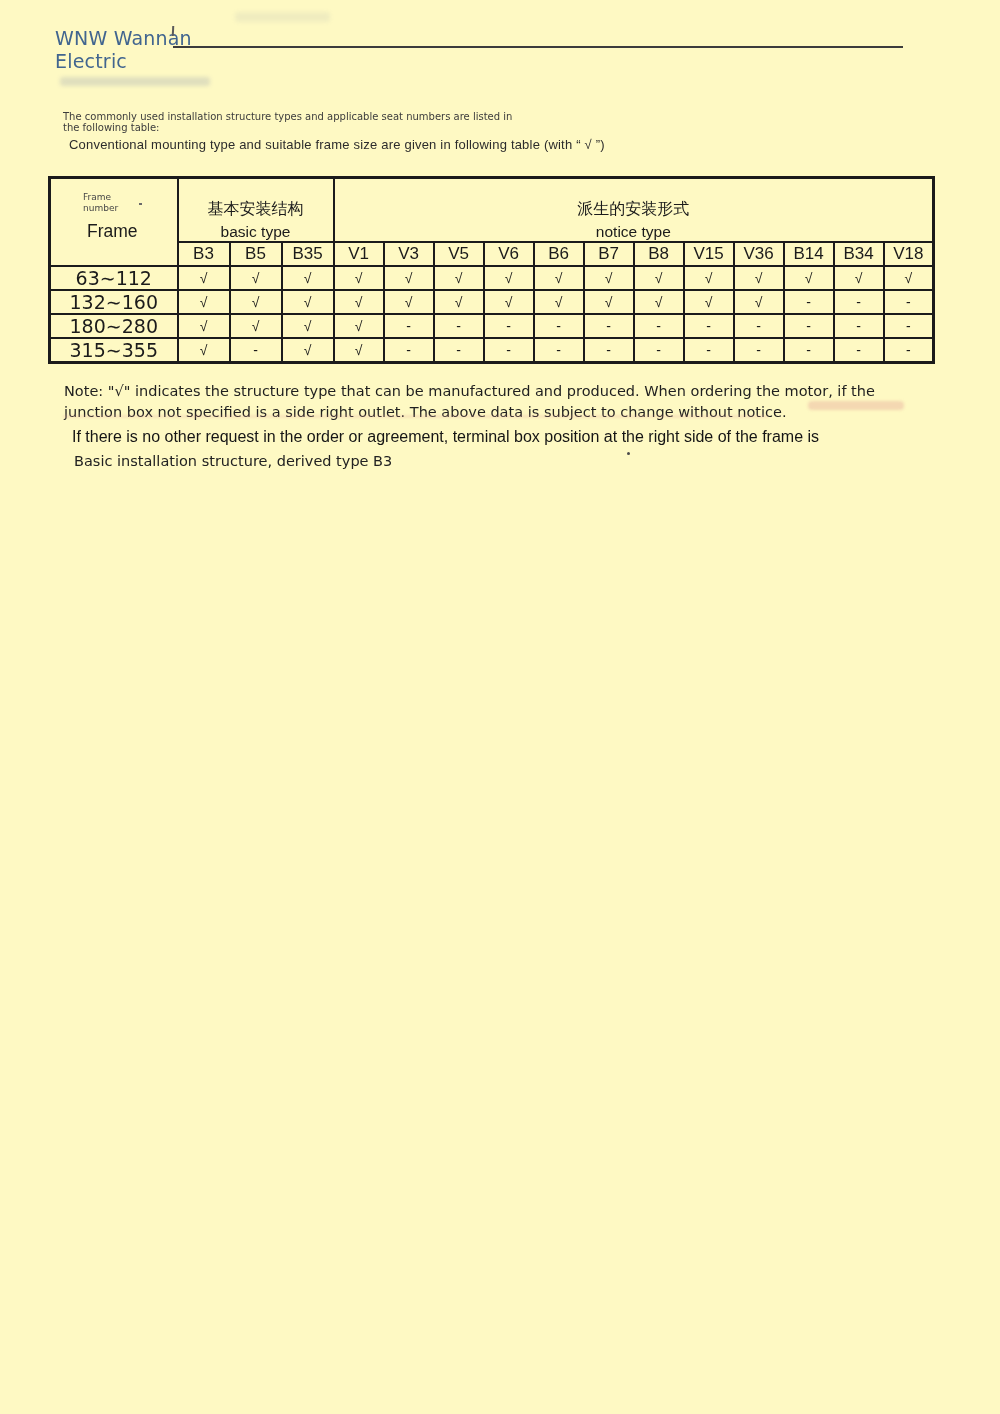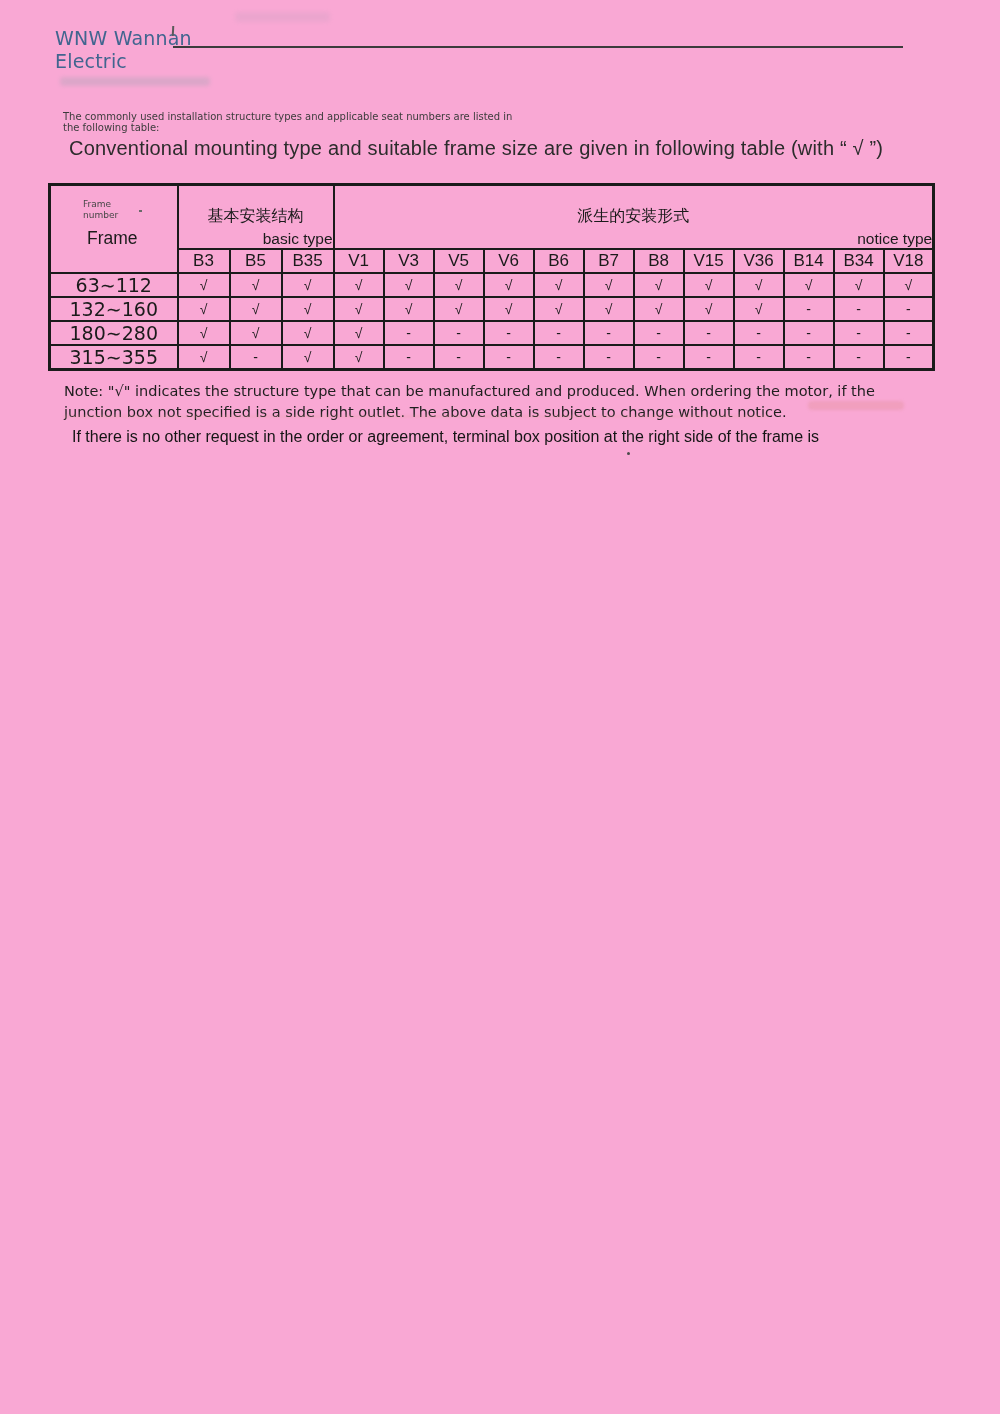--- a/index.html
+++ b/index.html
@@ -3,21 +3,21 @@
 <meta charset="utf-8">
 <style>
   html, body { margin: 0; padding: 0; }
   body {
     width: 1000px; height: 1414px;
     background: #ffffff;
     font-family: "DejaVu Sans", sans-serif;
     position: relative;
     overflow: hidden;
   }
-  .page { position: absolute; inset: 0; background: #f9a8d4; }
+  .page { position: absolute; inset: 0; background: #fef9c3; }
 
   
   .logo {
     position: absolute; left: 55px; top: 27px;
     color: #41658f; font-size: 19px; line-height: 23px;
     letter-spacing: 0.2px;
     font-family: "DejaVu Sans", sans-serif;
   }
   .tick {
     position: absolute; left: 172px; top: 26px;
@@ -40,27 +40,27 @@
   }
 
   
   .intro {
     position: absolute; left: 63px; top: 111px;
     width: 462px; font-size: 10px; line-height: 11px;
     color: #3c3c3c;
   }
   .heading {
     position: absolute; left: 69px; top: 137px;
-    font-size: 20px; color: #2c2c2c; white-space: nowrap;
+    font-size: 13px; color: #2c2c2c; white-space: nowrap;
     font-family: "Liberation Sans", sans-serif;
     letter-spacing: 0.2px;
   }
 
   
-  .table-wrap { position: absolute; left: 48px; top: 183px; }
+  .table-wrap { position: absolute; left: 48px; top: 176px; }
   table.spec {
     border-collapse: collapse; width: 884px; table-layout: fixed;
     font-family: "Liberation Sans", sans-serif; color: #1b1b1b;
     border: 3px solid #1b1b1b;
   }
   .spec td {
     border: 2px solid #1b1b1b; text-align: center;
     vertical-align: middle; padding: 0;
   }
   .r-group td { height: 50px; }
@@ -74,21 +74,21 @@
     text-align: left; white-space: pre-line;
     font-family: "DejaVu Sans", sans-serif;
   }
   .frame-main { position: absolute; left: 36px; top: 42px; font-size: 17.5px; }
   .frame-dot {
     position: absolute; left: 88px; top: 24px;
     width: 3px; height: 2px; background: #6a6a6a;
   }
 
   .group-zh { font-size: 16px; line-height: 20px; margin-top: 20px; font-family: "DejaVu Serif", serif; }
-  .group-en { font-size: 15.5px; line-height: 19px; margin-top: 3px; text-align: right; }
+  .group-en { font-size: 15.5px; line-height: 19px; margin-top: 3px; }
 
   .frame-range { font-size: 19px; font-family: "DejaVu Sans", sans-serif; }
   .r-data .v { font-size: 14px; }
 
   
   .notes { position: absolute; left: 64px; top: 381px; width: 852px; color: #1f1f1f; }
   .note-main  { font-size: 14.5px; line-height: 21px; font-family: "DejaVu Sans", sans-serif; }
   .note-line2 {
     margin-top: 3px; padding-left: 8px;
     font-size: 16px; line-height: 21px; color: #151515;
@@ -259,19 +259,20 @@
           <td class="v">-</td>
           <td class="v">-</td>
         </tr>
       </tbody>
     </table>
   </div>
 
   <div class="notes">
     <div class="note-main">Note: "√" indicates the structure type that can be manufactured and produced. When ordering the motor, if the junction box not specified is a side right outlet. The above data is subject to change without notice.</div>
     <div class="note-line2">If there is no other request in the order or agreement, terminal box position at the right side of the frame is</div>
+    <div class="note-line3">Basic installation structure, derived type B3</div>
   </div>
 
   <div class="pink-smudge"></div>
   <div class="pink-line"></div>
   <div class="small-dot"></div>
 
 </div>
 
 </body></html>

